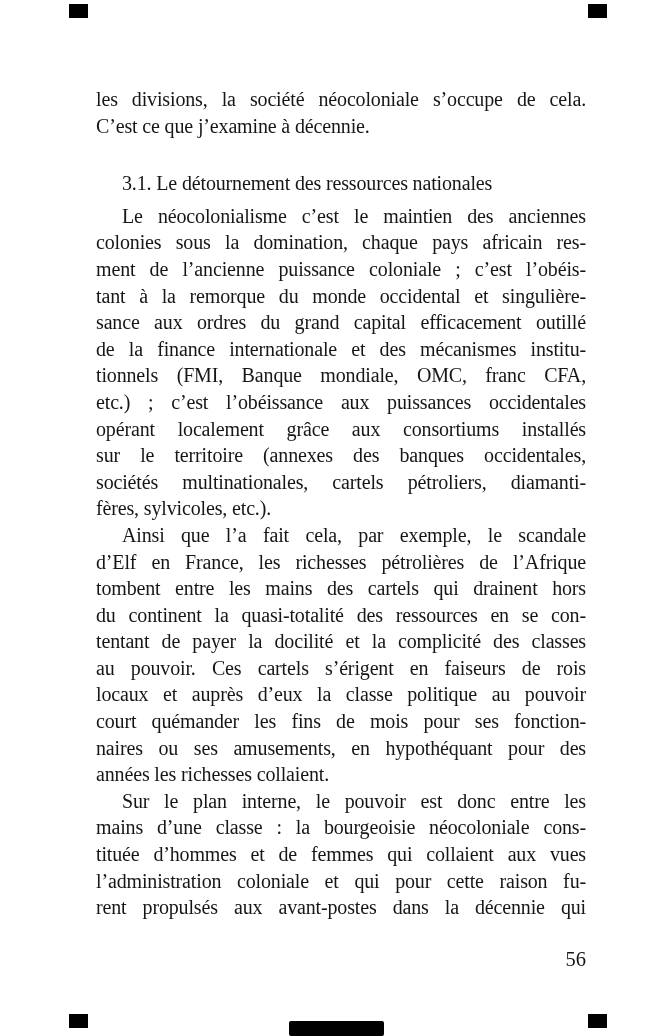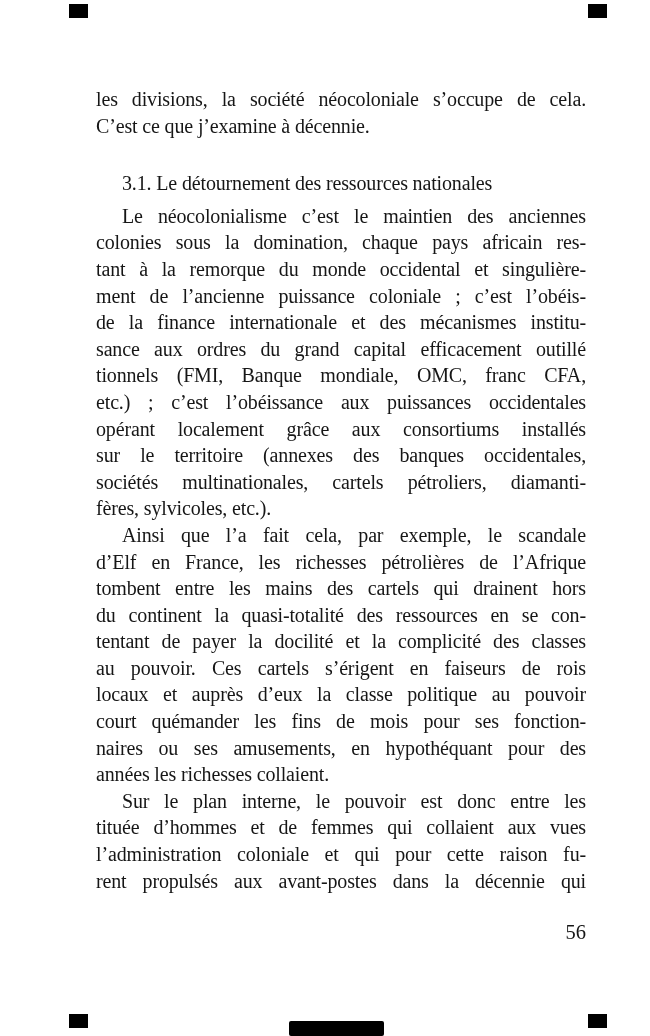--- a/index.html
+++ b/index.html
@@ -75,24 +75,24 @@
         <div class="paragraph body body-first">
           <div class="line">les divisions, la société néocoloniale s’occupe de cela.</div>
           <div class="line last-left">C’est ce que j’examine à décennie.</div>
         </div>
         <div class="paragraph heading">
           <div class="line indent last-left">3.1. Le détournement des ressources nationales</div>
         </div>
         <div class="paragraph body">
           <div class="line indent">Le néocolonialisme c’est le maintien des anciennes</div>
           <div class="line">colonies sous la domination, chaque pays africain res-</div>
+          <div class="line">ment de l’ancienne puissance coloniale ; c’est l’obéis-</div>
           <div class="line">tant à la remorque du monde occidental et singulière-</div>
-          <div class="line">ment de l’ancienne puissance coloniale ; c’est l’obéis-</div>
+          <div class="line">sance aux ordres du grand capital efficacement outillé</div>
           <div class="line">de la finance internationale et des mécanismes institu-</div>
-          <div class="line">sance aux ordres du grand capital efficacement outillé</div>
           <div class="line">tionnels (FMI, Banque mondiale, OMC, franc CFA,</div>
           <div class="line">etc.) ; c’est l’obéissance aux puissances occidentales</div>
           <div class="line">opérant localement grâce aux consortiums installés</div>
           <div class="line">sur le territoire (annexes des banques occidentales,</div>
           <div class="line">sociétés multinationales, cartels pétroliers, diamanti-</div>
           <div class="line last-left">fères, sylvicoles, etc.).</div>
         </div>
         <div class="paragraph body">
           <div class="line indent">Ainsi que l’a fait cela, par exemple, le scandale</div>
           <div class="line">d’Elf en France, les richesses pétrolières de l’Afrique</div>
@@ -100,20 +100,21 @@
           <div class="line">du continent la quasi-totalité des ressources en se con-</div>
           <div class="line">tentant de payer la docilité et la complicité des classes</div>
           <div class="line">au pouvoir. Ces cartels s’érigent en faiseurs de rois</div>
           <div class="line">locaux et auprès d’eux la classe politique au pouvoir</div>
           <div class="line">court quémander les fins de mois pour ses fonction-</div>
           <div class="line">naires ou ses amusements, en hypothéquant pour des</div>
           <div class="line last-left">années les richesses collaient.</div>
         </div>
         <div class="paragraph body">
           <div class="line indent">Sur le plan interne, le pouvoir est donc entre les</div>
+          <div class="line">mains d’une classe : la bourgeoisie néocoloniale cons-</div>
           <div class="line">tituée d’hommes et de femmes qui collaient aux vues</div>
           <div class="line">l’administration coloniale et qui pour cette raison fu-</div>
           <div class="line">rent propulsés aux avant-postes dans la décennie qui</div>
         </div>
       </div>
     <div class="page-number">56</div>
   </div>
 
 </div>
 

